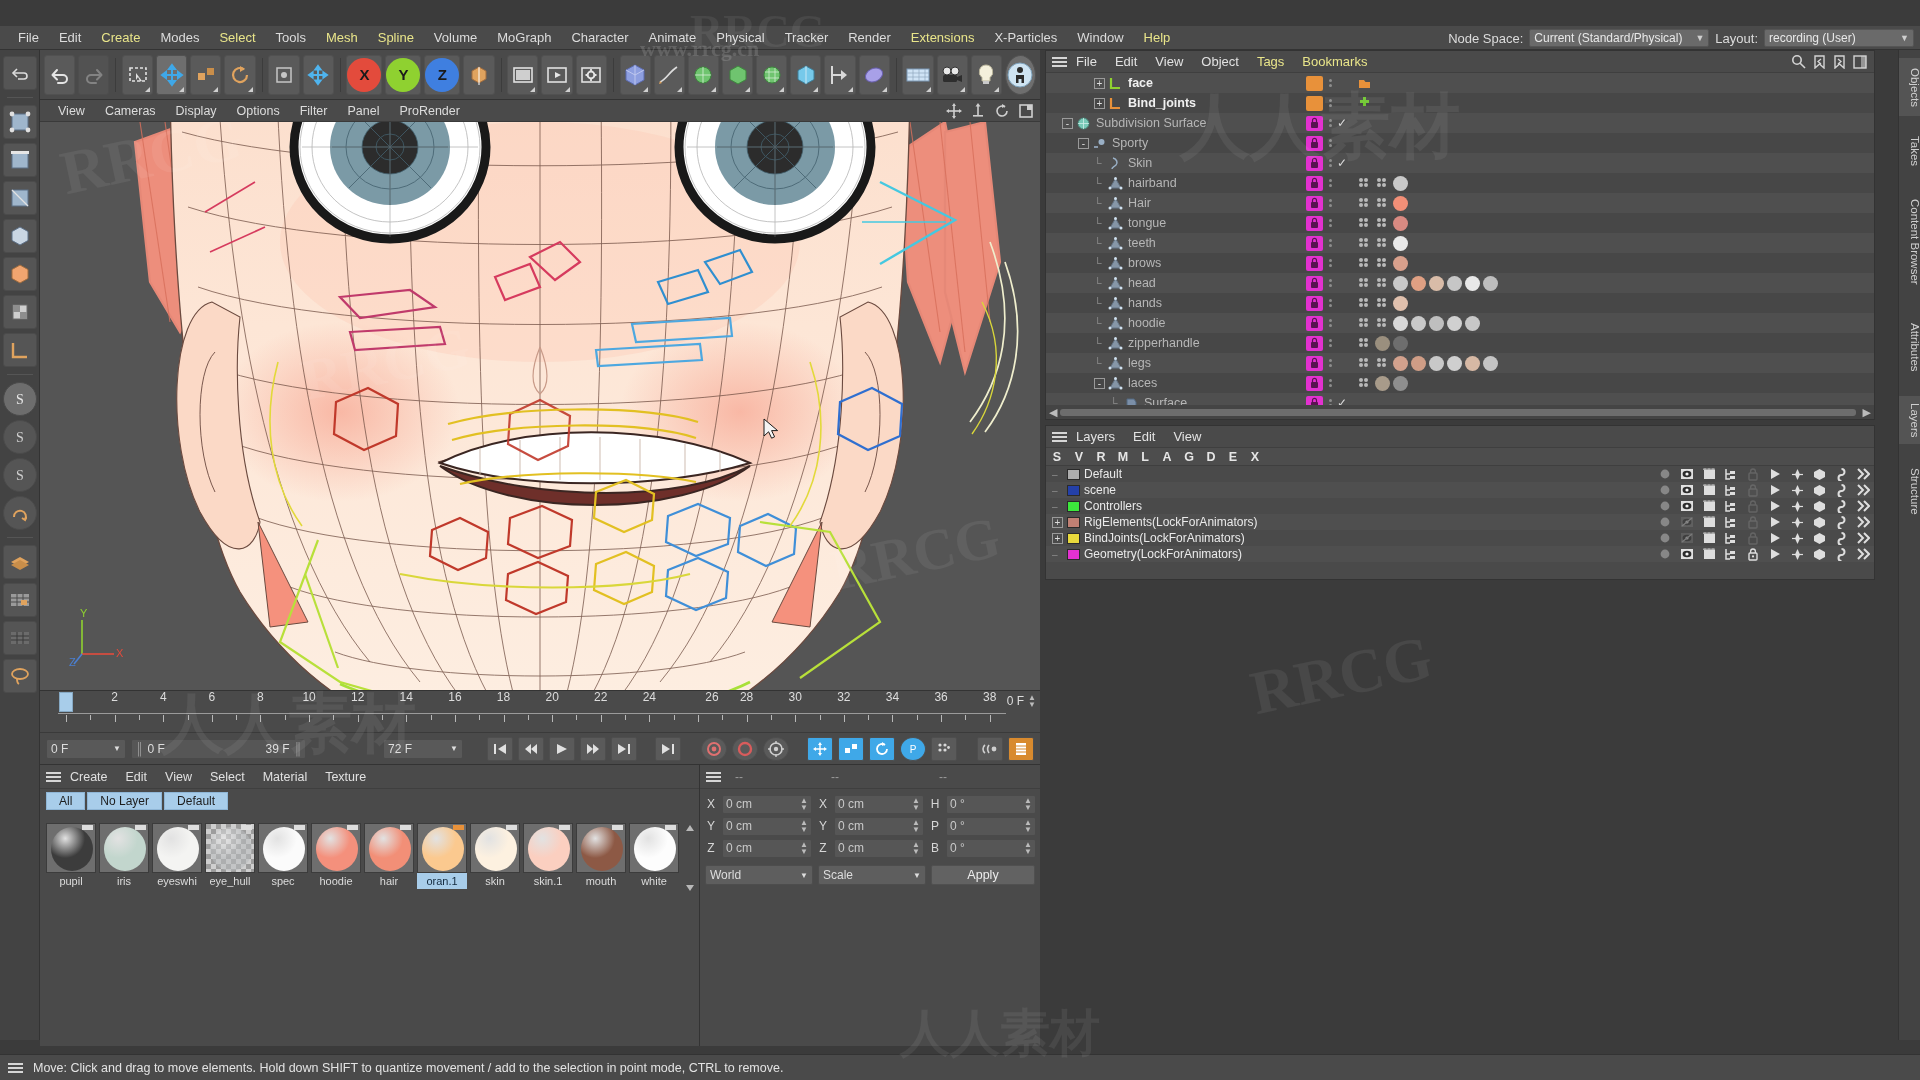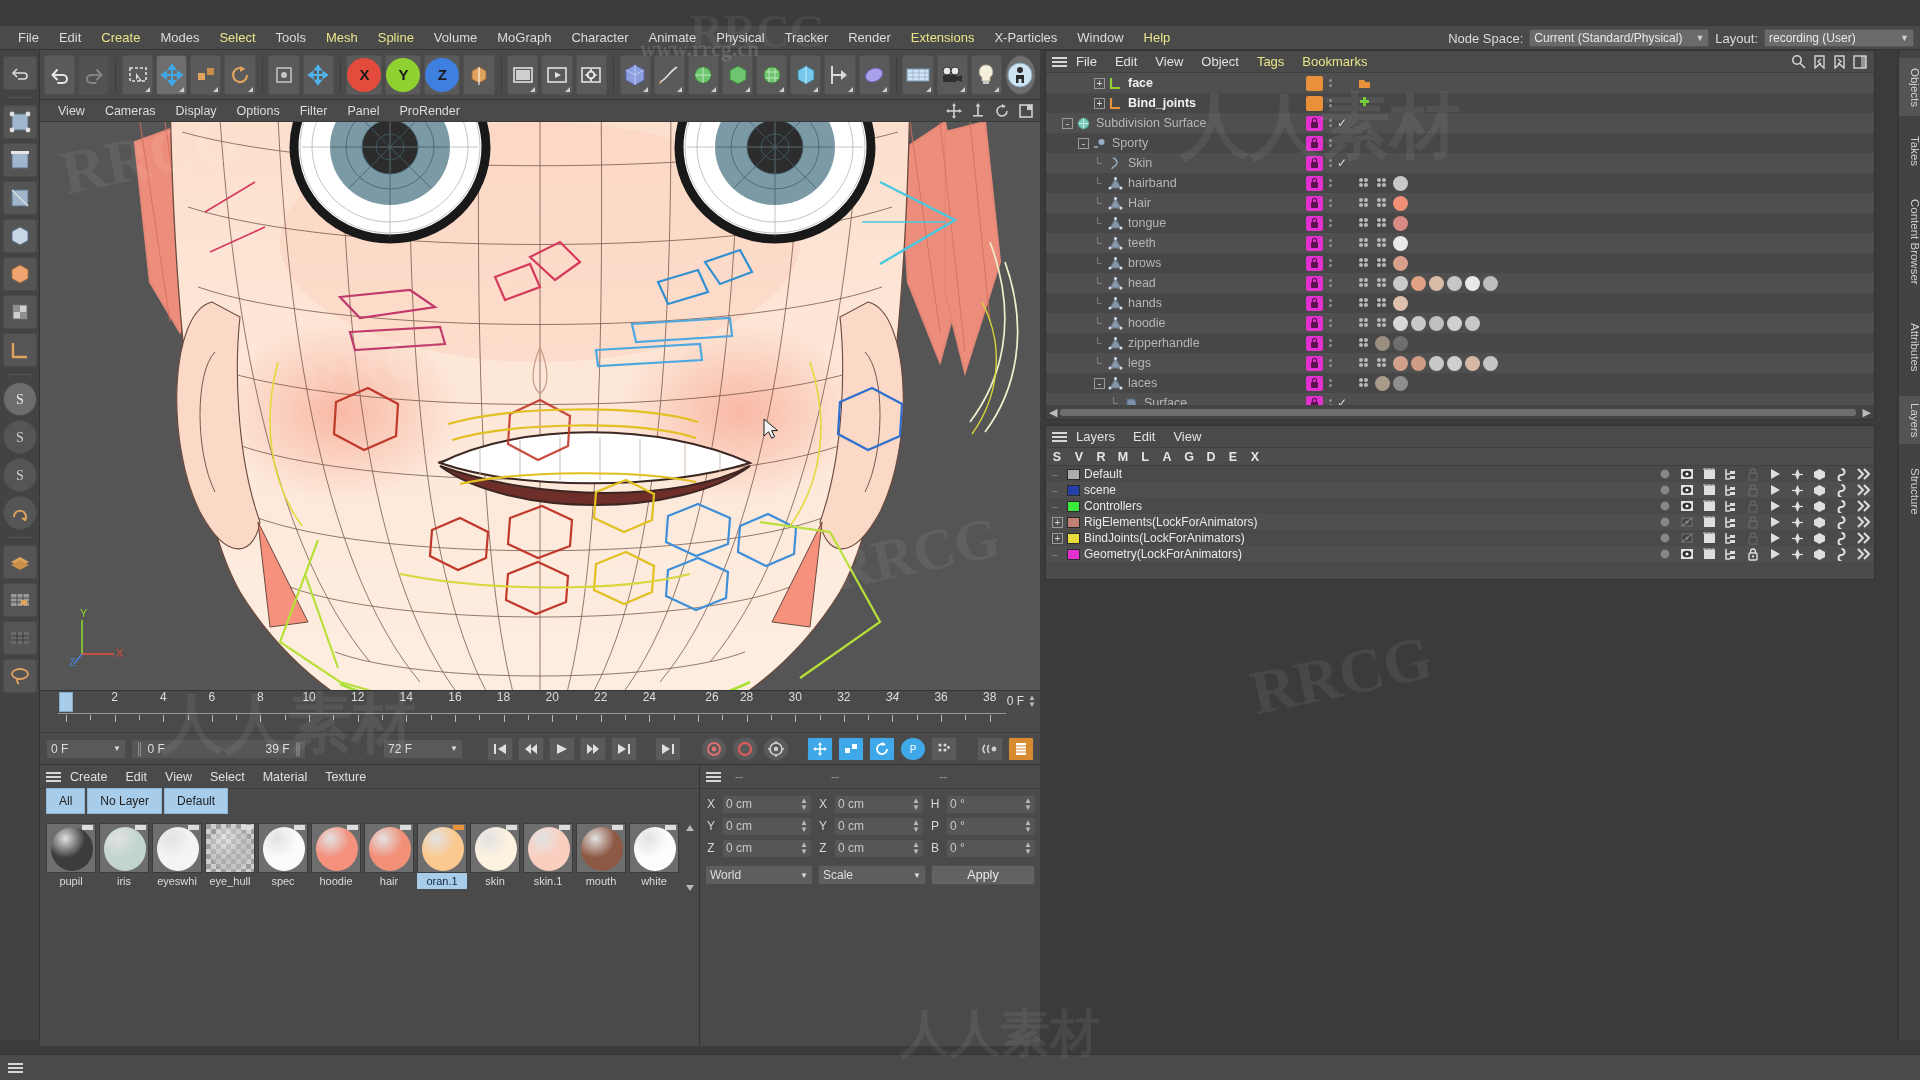--- a/index.html
+++ b/index.html
@@ -130,21 +130,21 @@
   .tp.rnd{border-radius:50%;}
 
   
   .matman {
     position:absolute; left:40px; top:764px; width:660px; height:282px;
     background:#4a4a4a; border-top:1px solid #333; border-right:1px solid #333;
   }
   .mm-menubar { height:24px; display:flex; align-items:center; padding-left:6px; gap:0; border-bottom:1px solid #3f3f3f;}
   .mm-menubar .mi { padding:0 9px; font-size:12.5px; color:#e0e0e0; }
   .mm-filters { height:24px; display:flex; align-items:center; gap:2px; padding:3px 6px; }
-  .chip { height:26px; padding:0 12px; font-size:12px; color:#1d1d1d; background:#a8cdea;
+  .chip { height:18px; padding:0 12px; font-size:12px; color:#1d1d1d; background:#a8cdea;
           border:1px solid #8fb6d6; display:flex; align-items:center; }
   .mm-grid { position:absolute; left:6px; top:58px; right:20px; display:flex; gap:3px; }
   .matcell { width:50px; }
   .matsw {
     width:50px; height:50px; position:relative; overflow:hidden;
     background:
       repeating-conic-gradient(#cfcfcf 0% 25%, #9d9d9d 0% 50%) 0 0/10px 10px;
     border:1px solid #3c3c3c;
   }
   .matsw .ball { position:absolute; left:4px; top:3px; width:42px; height:44px; border-radius:50%; }
@@ -810,21 +810,21 @@
         <div class="tl-lab" style="left: 348.308px;">14</div>
         <div class="tl-lab" style="left: 396.923px;">16</div>
         <div class="tl-lab" style="left: 445.538px;">18</div>
         <div class="tl-lab" style="left: 494.154px;">20</div>
         <div class="tl-lab" style="left: 542.769px;">22</div>
         <div class="tl-lab" style="left: 591.385px;">24</div>
         <div class="tl-lab" style="left: 654px;">26</div>
         <div class="tl-lab" style="left: 688.615px;">28</div>
         <div class="tl-lab" style="left: 737.231px;">30</div>
         <div class="tl-lab" style="left: 785.846px;">32</div>
-        <div class="tl-lab" style="left: 834.462px; font-style: italic;">34</div>
+        <div class="tl-lab" style="left: 834.462px;">34</div>
         <div class="tl-lab" style="left: 883.077px;">36</div>
         <div class="tl-lab" style="left: 931.692px;">38</div>
         <div class="tl-tick" style="left: 8px; top: 24px; height: 7px;"></div>
         <div class="tl-tick" style="left: 32.3077px; top: 24px; height: 5px;"></div>
         <div class="tl-tick" style="left: 56.6154px; top: 24px; height: 7px;"></div>
         <div class="tl-tick" style="left: 80.9231px; top: 24px; height: 5px;"></div>
         <div class="tl-tick" style="left: 105.231px; top: 24px; height: 7px;"></div>
         <div class="tl-tick" style="left: 129.538px; top: 24px; height: 5px;"></div>
         <div class="tl-tick" style="left: 153.846px; top: 24px; height: 7px;"></div>
         <div class="tl-tick" style="left: 178.154px; top: 24px; height: 5px;"></div>
@@ -2262,20 +2262,21 @@
       <div class="vtab" style="top: 346px; height: 48px; background: rgb(84, 84, 84);">Layers</div>
       <div class="vtab" style="top: 408px; height: 66px;">Structure</div>
     </div>
 
   <div class="statusbar">
     <span class="hamb">
         <i></i>
         <i></i>
         <i></i>
       </span>
+    <span class="txt">Move: Click and drag to move elements. Hold down SHIFT to quantize movement / add to the selection in point mode, CTRL to remove.</span>
   </div>
 
   <div class="wm" style="left:690px; top:5px; font-size:46px;">RRCG</div>
   <div class="wm" style="left:60px; top:120px; font-size:62px; transform:rotate(-12deg)">RRCG</div>
   <div class="wm" style="left:300px; top:330px; font-size:58px; transform:rotate(-12deg)">RRCG</div>
   <div class="wm" style="left:830px; top:520px; font-size:58px; transform:rotate(-12deg)">RRCG</div>
   <div class="wm" style="left:1250px; top:640px; font-size:62px; transform:rotate(-12deg)">RRCG</div>
   <div class="wm" style="left:1180px; top:80px; font-size:70px;">人人素材</div>
   <div class="wm" style="left:160px; top:680px; font-size:64px;">人人素材</div>
   <div class="wm" style="left:900px; top:1000px; font-size:50px;">人人素材</div>

